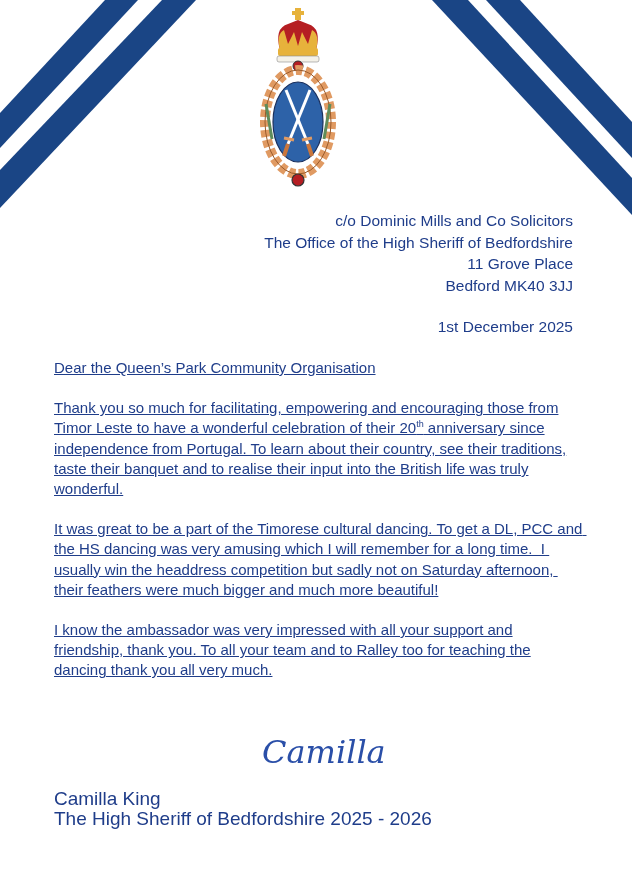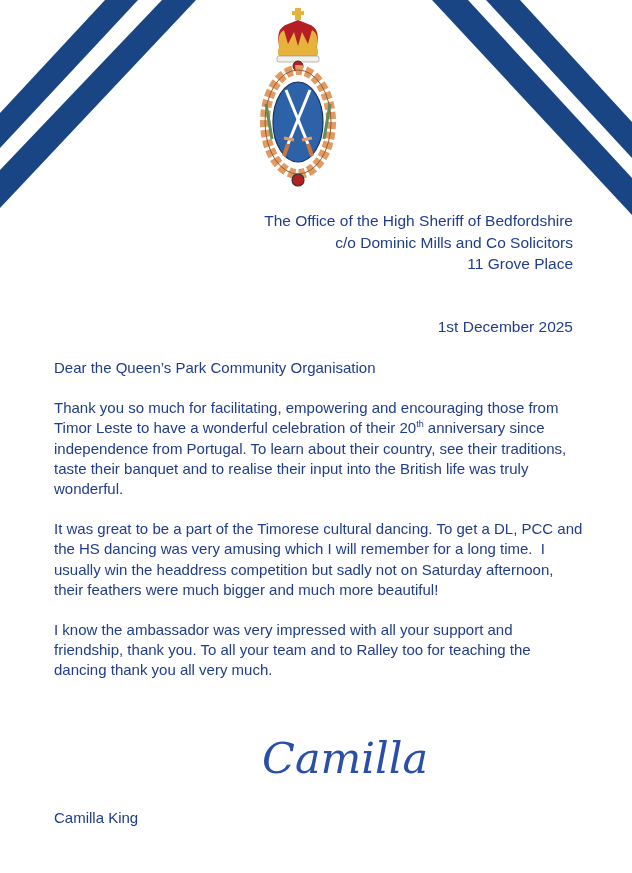--- a/index.html
+++ b/index.html
@@ -4,26 +4,26 @@
   <style>
     html, body { margin: 0; padding: 0; background: #ffffff; }
     body { width: 632px; height: 873px; position: relative; overflow: hidden;
       font-family: "Liberation Sans", "DejaVu Sans", sans-serif; color: #1f3d8a; }
     .stripes { position: absolute; left: 0; top: 0; width: 632px; height: 220px; pointer-events: none; }
     .crest { position: absolute; left: 258px; top: 4px; width: 80px; height: 186px; }
     .address { position: absolute; right: 59px; top: 210px; text-align: right;
       font-size: 15.5px; line-height: 21.5px; color: #1f3d8a; }
     .date { position: absolute; right: 59px; top: 316px; font-size: 15.5px; line-height: 21px; }
     .body-text { position: absolute; left: 54px; top: 358px; width: 530px;
-      font-size: 15px; line-height: 20.2px; color: #1f3d8a; }
+      font-size: 15px; line-height: 20.2px; color: #1f3d8a; text-decoration: underline; }
     .body-text p { margin: 0 0 20px 0; }
     .body-text sup { font-size: 9px; vertical-align: 6px; line-height: 0; text-align: center; }
     .signature { position: absolute; left: 262px; top: 733px; width: 110px; height: 50px;
-      font-family: "DejaVu Serif", serif; font-style: italic; font-size: 43px; color: #2a4fa8; }
-    .sign-block { position: absolute; left: 54px; top: 789px; font-size: 15px; line-height: 20px; margin-top: 19px; }
+      font-family: "DejaVu Serif", serif; font-style: italic; font-size: 32px; color: #2a4fa8; }
+    .sign-block { position: absolute; left: 54px; top: 789px; font-size: 19px; line-height: 20px; }
   </style>
 </head>
 <body>
 
 <svg class="stripes" viewBox="0 0 632 220">
   <g>
     <polygon points="105,0 138,0 0,148 0,113" fill="#1a4585"></polygon>
     <polygon points="162,0 196,0 0,208 0,170" fill="#1a4585"></polygon>
   </g>
   <g>
@@ -54,31 +54,33 @@
   <line x1="52" y1="86" x2="30" y2="140" stroke="#ffffff" stroke-width="3"></line>
   <line x1="44" y1="136" x2="54" y2="134" stroke="#e09a62" stroke-width="3"></line>
   <line x1="26" y1="134" x2="36" y2="136" stroke="#e09a62" stroke-width="3"></line>
   <line x1="50" y1="140" x2="54" y2="152" stroke="#c9763c" stroke-width="4"></line>
   <line x1="30" y1="140" x2="26" y2="152" stroke="#c9763c" stroke-width="4"></line>
 
   <circle cx="40" cy="176" r="6" fill="#b51e23" stroke="#333" stroke-width="1.2"></circle>
 </svg>
 
 <div class="address">
+  <div>c/o Dominic Mills and Co Solicitors</div>
   <div>The Office of the High Sheriff of Bedfordshire</div>
-  <div>c/o Dominic Mills and Co Solicitors</div>
   <div>11 Grove Place</div>
+  <div>Bedford MK40 3JJ</div>
 </div>
 
 <div class="date">1st December 2025</div>
 
 <div class="body-text">
   <p>Dear the Queen’s Park Community Organisation</p>
   <p><span>Thank you so much for facilitating, empowering and encouraging those from Timor Leste to have a wonderful celebration of their 20</span><sup>th</sup><span> anniversary since independence from Portugal. To learn about their country, see their traditions, taste their banquet and to realise their input into the British life was truly wonderful.</span></p>
   <p style="white-space: pre-wrap;">It was great to be a part of the Timorese cultural dancing. To get a DL, PCC and the HS dancing was very amusing which I will remember for a long time.  I usually win the headdress competition but sadly not on Saturday afternoon, their feathers were much bigger and much more beautiful!</p>
   <p>I know the ambassador was very impressed with all your support and friendship, thank you. To all your team and to Ralley too for teaching the dancing thank you all very much.</p>
 </div>
 
 <div class="signature">Camilla</div>
 
 <div class="sign-block">
   <div>Camilla King</div>
+  <div>The High Sheriff of Bedfordshire 2025 - 2026</div>
 </div>
 
 </body></html>

